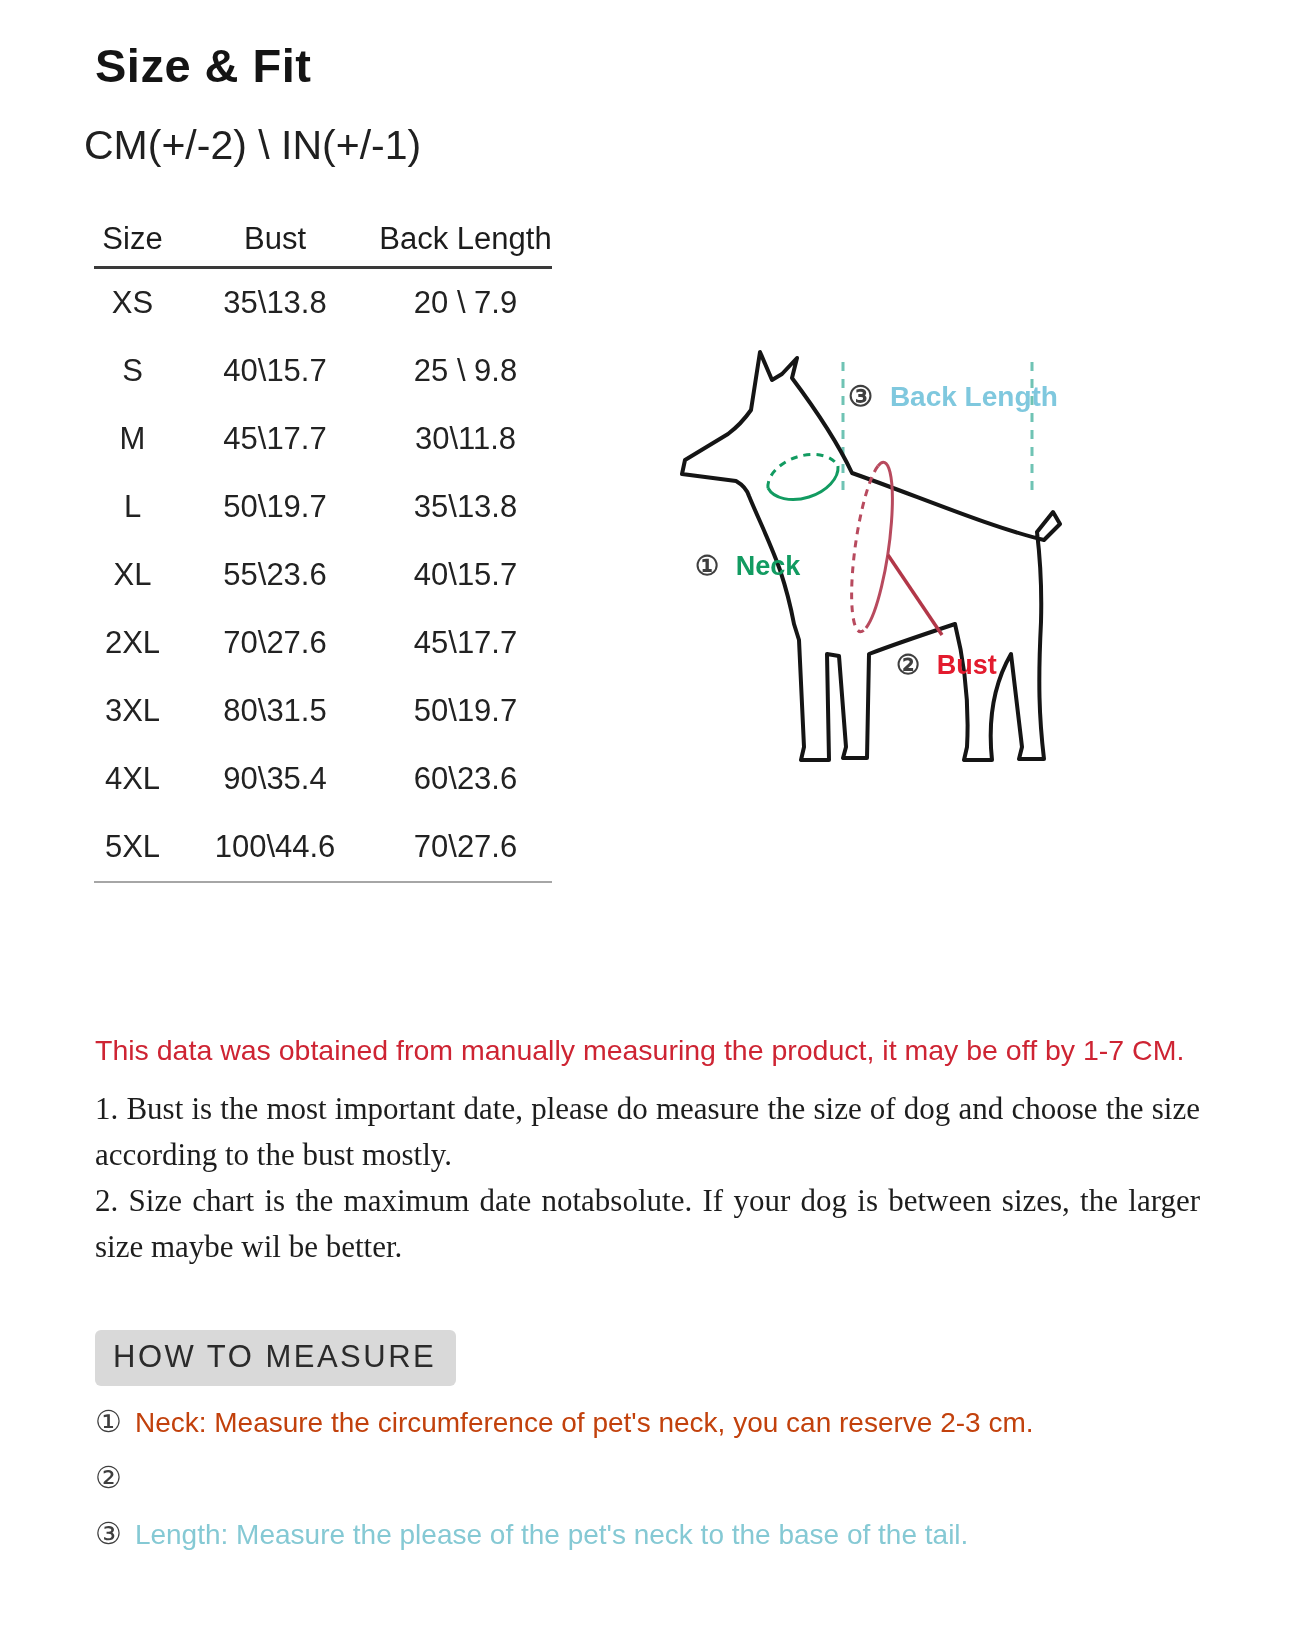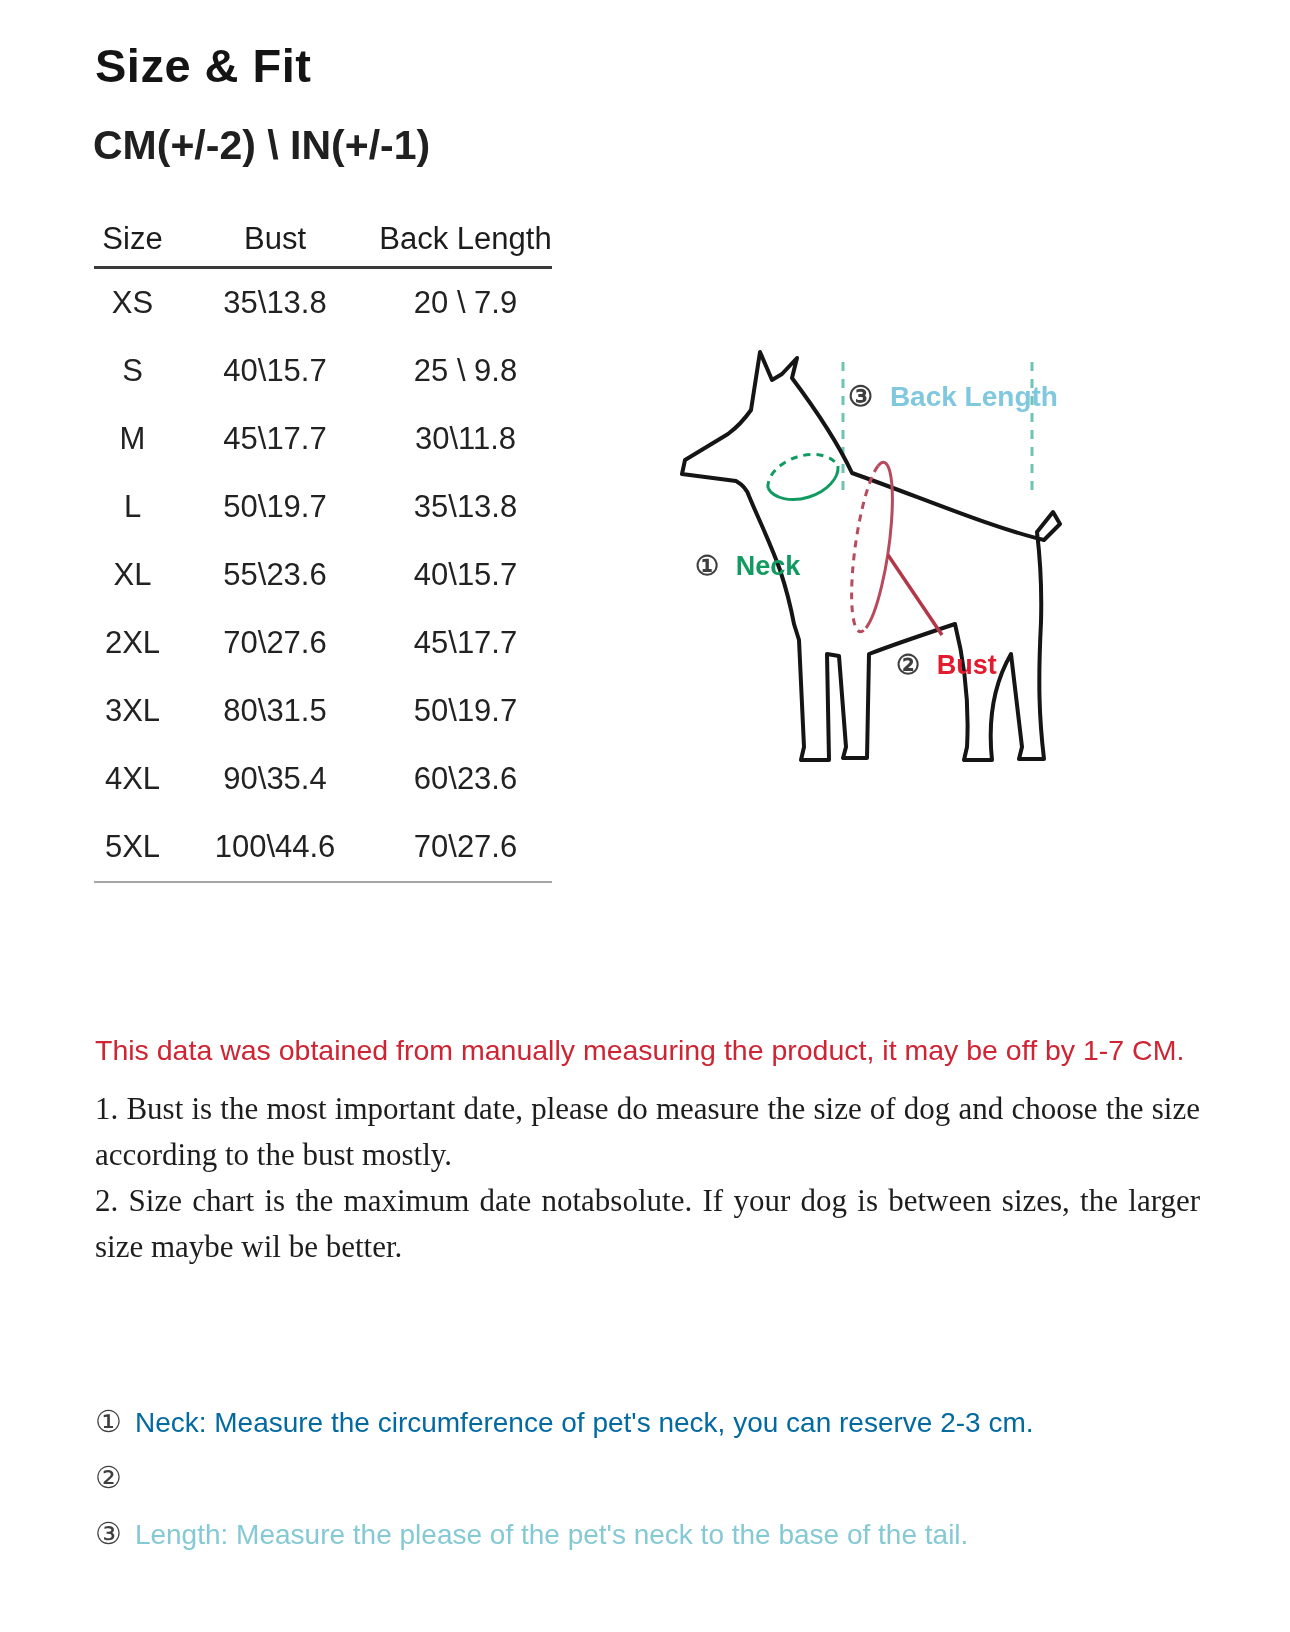--- a/index.html
+++ b/index.html
@@ -2,21 +2,21 @@
 <html><head>
 <meta charset="utf-8">
 <style>
   html,body{margin:0;padding:0;background:#ffffff;}
   .page{
     position:relative;width:1290px;height:1632px;background:#ffffff;
     font-family:"Liberation Sans",sans-serif;color:#1f1f1f;overflow:hidden;
   }
   .abs{position:absolute;}
   .page-title{left:95px;top:38px;font-size:47px;font-weight:bold;letter-spacing:.5px;color:#141414;}
-  .page-subtitle{left:93px;top:122px;font-size:41px;font-weight:700;color:#202020;}
+  .page-subtitle{left:84px;top:122px;font-size:41px;font-weight:400;color:#202020;}
 
   
   .size-table{left:80px;top:212px;width:486px;}
   .trow{display:grid;grid-template-columns:105px 180px 201px;align-items:center;}
   .trow span{text-align:center;font-size:31px;color:#222;}
   .thead{height:54px;}
   .thead span{font-size:31px;color:#1c1c1c;}
   .tbody .trow{height:68px;}
   .rule-dark{margin-left:14px;width:458px;height:0;border-top:3px solid #3a3a3a;}
   .rule-light{margin-left:14px;width:458px;height:0;border-top:2px solid #a6a6a6;}
@@ -155,25 +155,26 @@
     </text>
   </svg>
 
   <div class="abs disclaimer" style="color: rgb(206, 36, 51);">This data was obtained from manually measuring the product, it may be off by 1-7 CM.</div>
 
   <div class="abs notes">
     <p>1. Bust is the most important date, please do measure the size of dog and choose the size according to the bust mostly.</p>
     <p>2. Size chart is the maximum date notabsolute. If your dog is between sizes, the larger size maybe wil be better.</p>
   </div>
 
+  <div class="abs htm-badge">HOW TO MEASURE</div>
 
   <div class="abs steps">
     <div class="step">
       <span class="step-num">①</span>
-      <span class="step-text" style="color: #0369a1;">Neck: Measure the circumference of pet's neck, you can reserve 2-3 cm.</span>
+      <span class="step-text" style="color: #c2410c;">Neck: Measure the circumference of pet's neck, you can reserve 2-3 cm.</span>
     </div>
     <div class="step">
       <span class="step-num">②</span>
     </div>
     <div class="step">
       <span class="step-num">③</span>
       <span class="step-text" style="color: rgb(133, 201, 212);">Length: Measure the please of the pet's neck to the base of the tail.</span>
     </div>
   </div>
 

